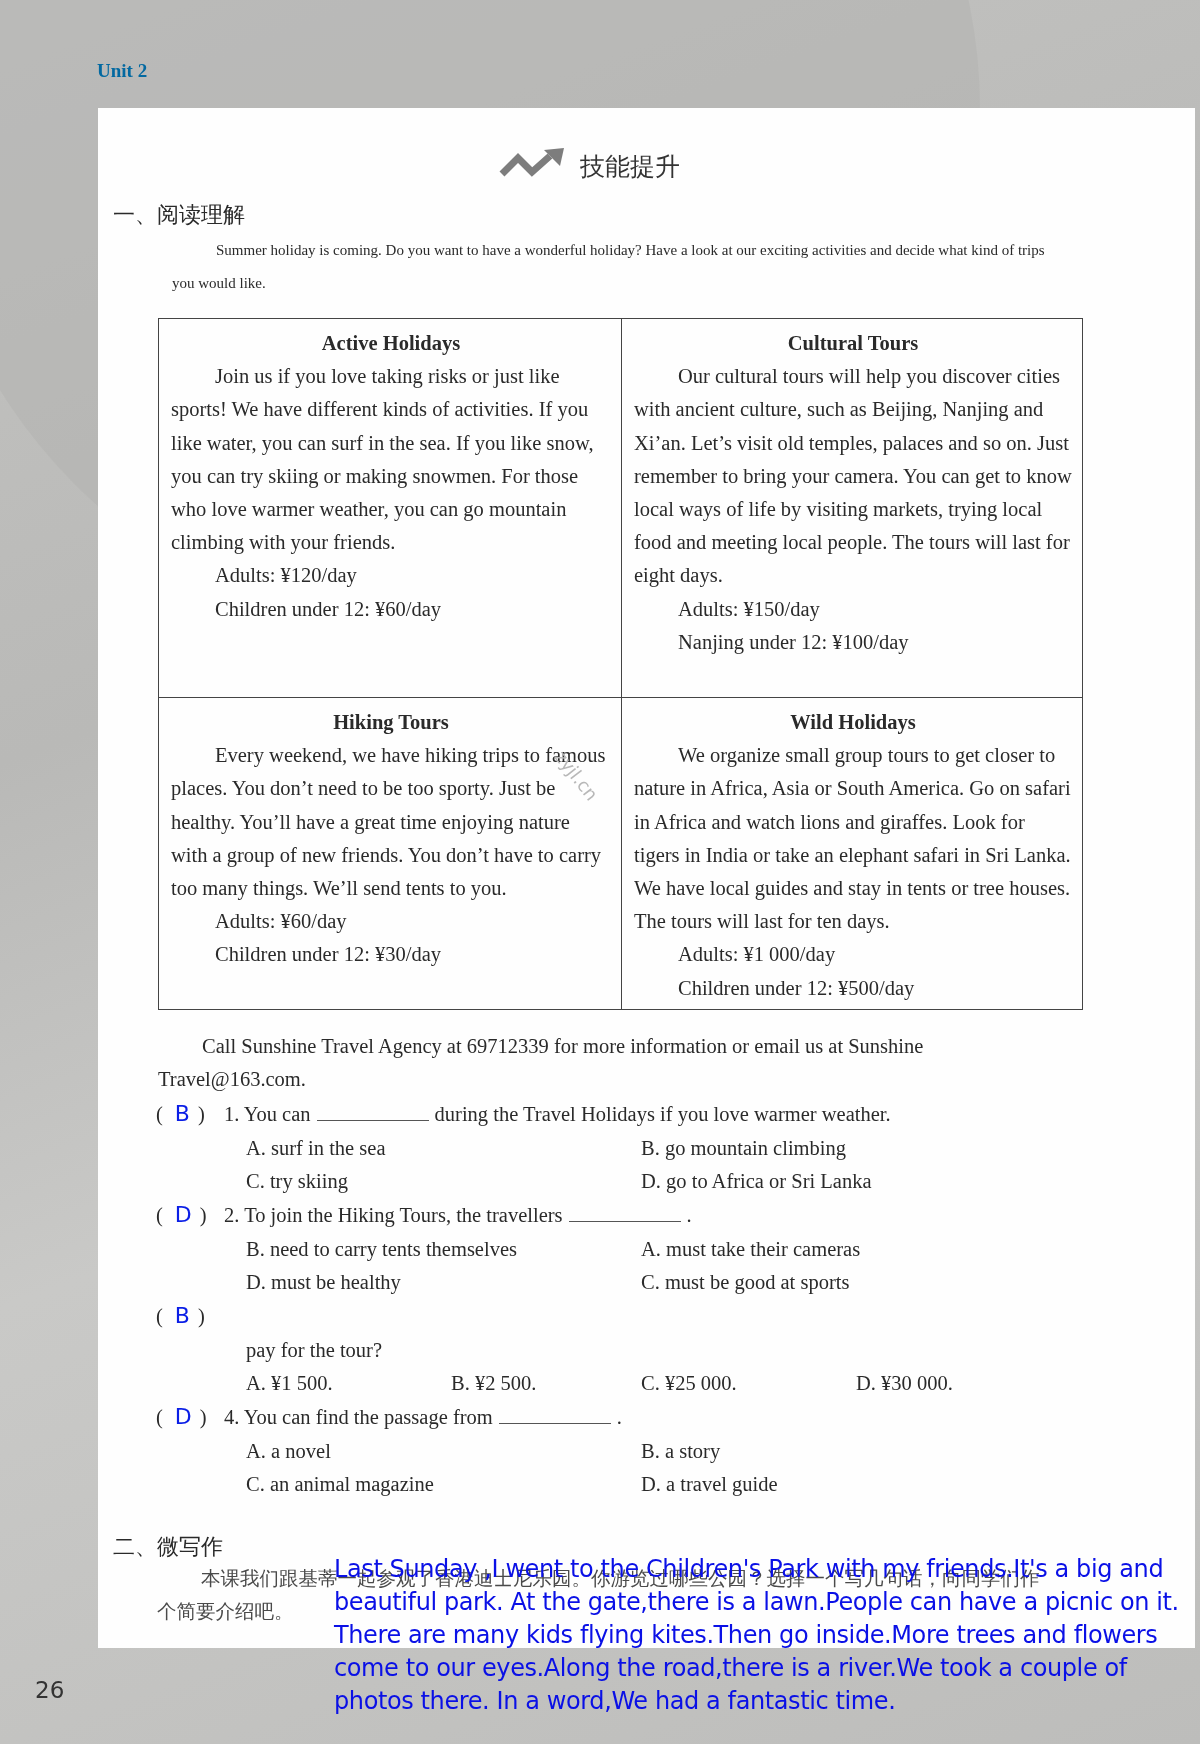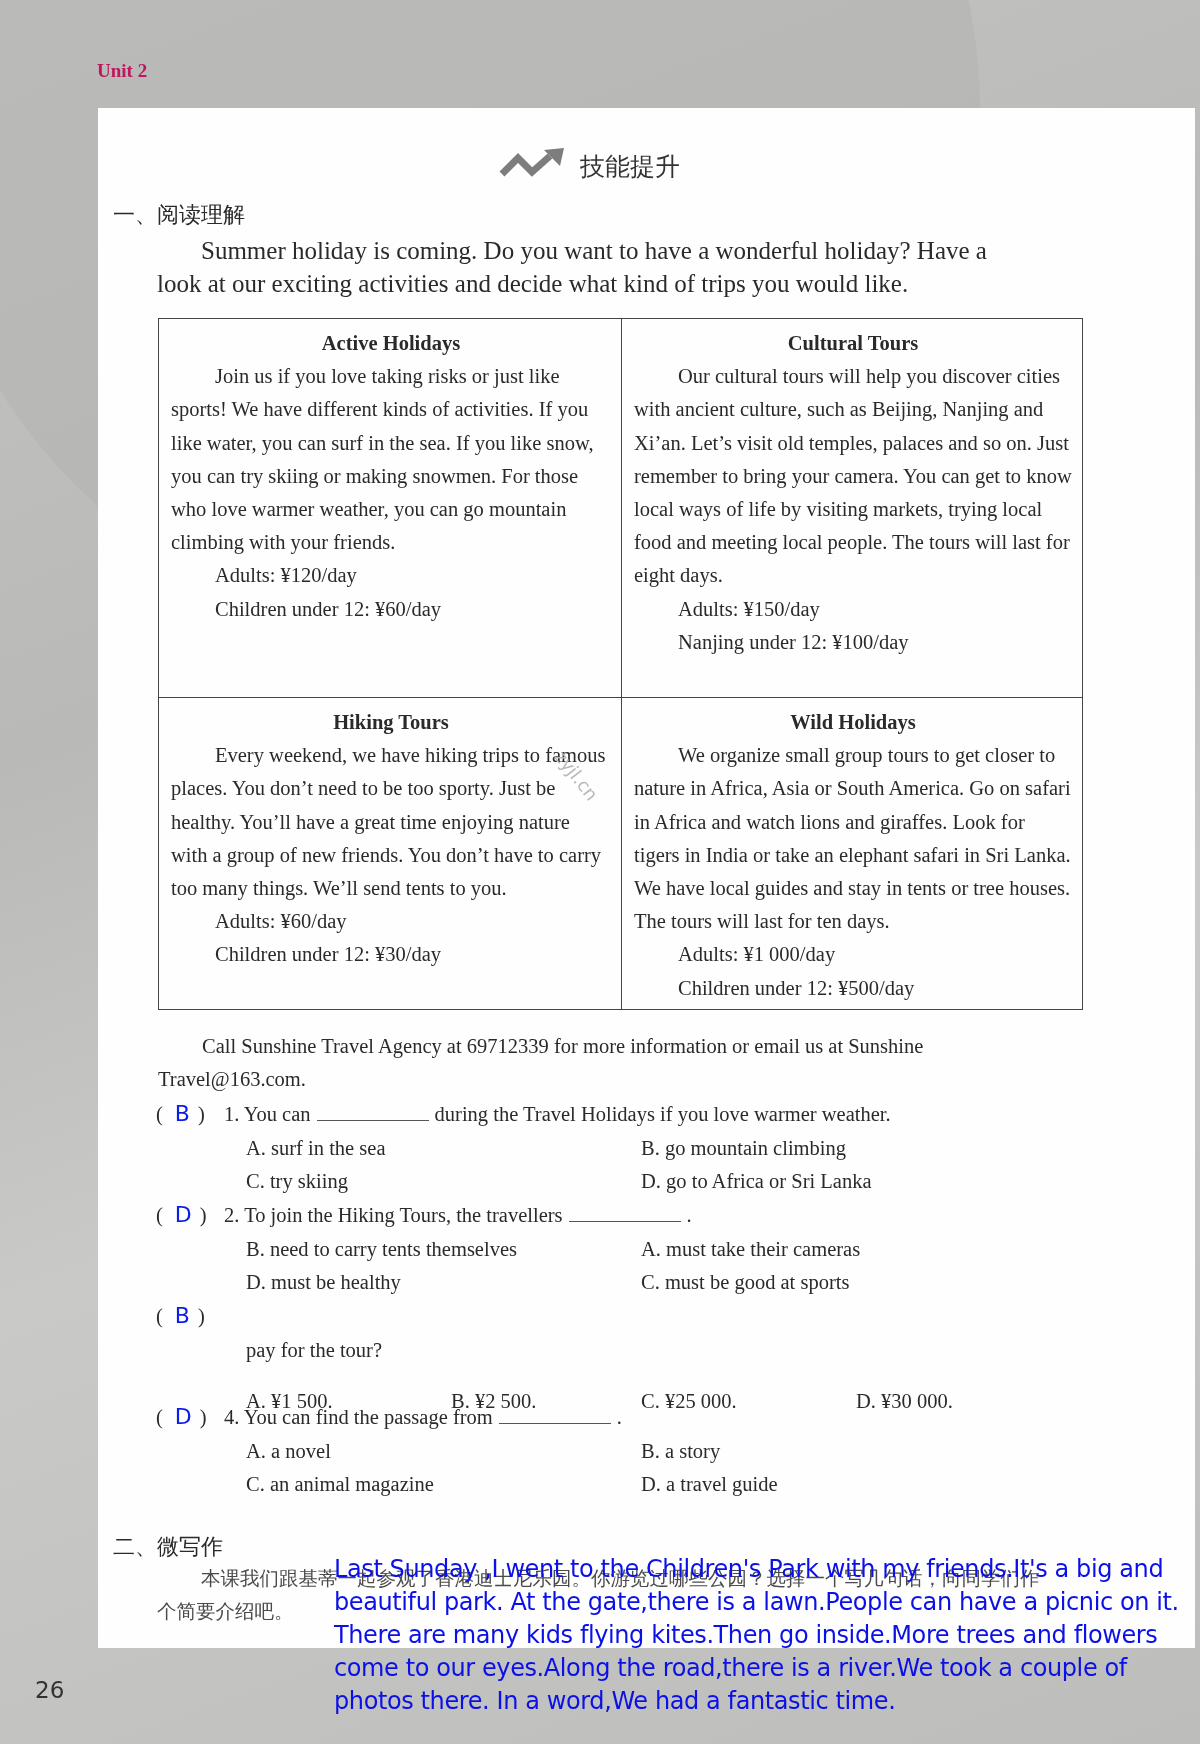--- a/index.html
+++ b/index.html
@@ -9,41 +9,41 @@
     background: linear-gradient(160deg, #c4c4c2 0%, #b9b9b7 35%, #c9c9c7 60%, #bdbdbb 100%);
     font-family: "Liberation Serif", "DejaVu Serif", serif;
     color: #2a2a2a;
   }
   .bg-arc {
     position: absolute; left: -80px; top: -420px; width: 1060px; height: 1060px;
     border-radius: 50%; background: #b3b3b1; opacity: 0.55;
   }
   .unit-label {
     position: absolute; left: 97px; top: 60px; font-size: 19px; font-weight: bold;
-    color: #be185d;
+    color: #0369a1;
   }
   .page-num {
     position: absolute; left: 35px; top: 1677px; font-size: 23px;
     font-family: "DejaVu Sans", sans-serif; color: #333;
   }
   .panel {
     position: absolute; left: 98px; top: 108px; width: 1097px; height: 1540px;
     background: #fefefe;
   }
   .section-banner {
     position: absolute; left: 498px; top: 148px; display: flex; align-items: center; gap: 14px;
   }
   .section-banner .banner-text {
     font-family: "DejaVu Sans", sans-serif; font-size: 25px; color: #333;
   }
   .part-heading {
     position: absolute; font-family: "DejaVu Sans", sans-serif; font-size: 22px; color: #2a2a2a;
   }
   .intro {
-    position: absolute; left: 157px; top: 234px; width: 880px; font-size: 25px; line-height: 33px;
+    position: absolute; left: 172px; top: 234px; width: 880px; font-size: 15px; line-height: 33px;
     text-indent: 44px;
   }
   .ads-table {
     position: absolute; left: 158px; top: 318px; width: 925px; height: 692px;
     border: 1.5px solid #444; display: grid;
     grid-template-columns: 462px 461px; grid-template-rows: 378px 312px;
   }
   .ad-cell { padding: 8px 10px 0 12px; font-size: 20.5px; line-height: 33.2px; }
   .ad-cell.r { border-left: 1.5px solid #444; }
   .ad-cell.b { border-top: 1.5px solid #444; }
@@ -56,21 +56,21 @@
   }
   .q-block { position: absolute; left: 156px; font-size: 20.5px; line-height: 33.5px; }
   .q-line { display: flex; align-items: baseline; white-space: nowrap; }
   .paren { width: 68px; display: inline-flex; align-items: baseline; }
   .ans {
     font-family: "DejaVu Sans", sans-serif; color: #0a1ee6; font-size: 22px; margin: 0 8px 0 12px;
   }
   .blank { display: inline-block; border-bottom: 1px solid #555; height: 20px; margin: 0 6px; }
   .opts { display: grid; padding-left: 90px; }
   .opts.two { grid-template-columns: 395px 400px; }
-  .opts.four { grid-template-columns: 205px 190px 215px 200px; margin-top: 18px; }
+  .opts.four { grid-template-columns: 205px 190px 215px 200px; }
   .cont { padding-left: 90px; }
   .writing-prompt {
     position: absolute; left: 157px; top: 1562px; width: 900px;
     font-family: "DejaVu Serif", serif; font-size: 19.5px; line-height: 33px; color: #4a4a4a;
     text-indent: 44px;
   }
   .handwritten {
     position: absolute; left: 334px; top: 1553px; width: 870px;
     font-family: "DejaVu Sans", sans-serif; font-size: 24px; line-height: 33px; color: #0a10e6;
     letter-spacing: -0.4px;

